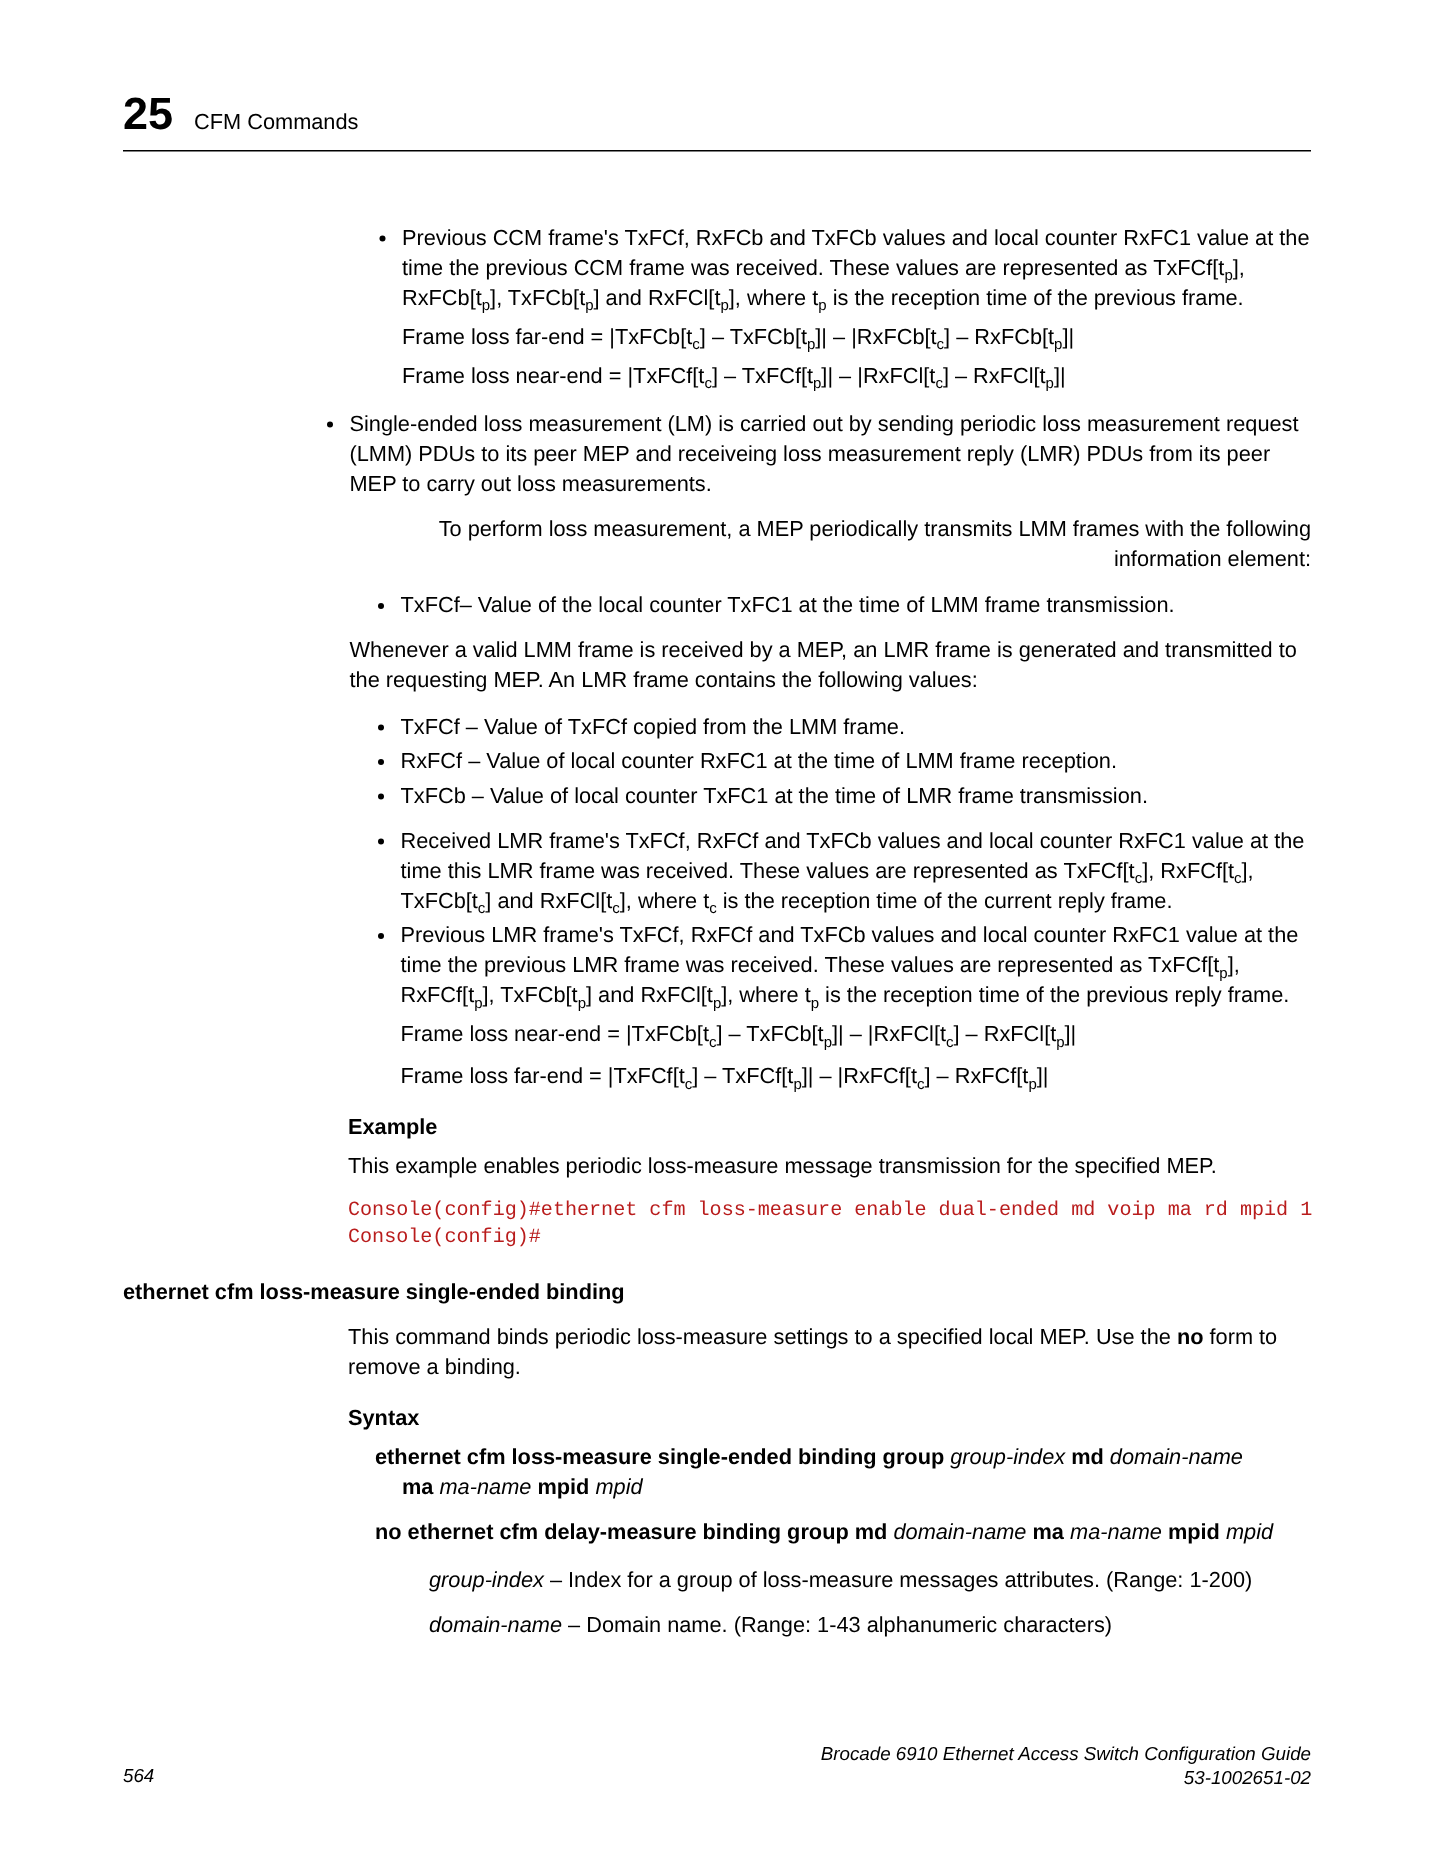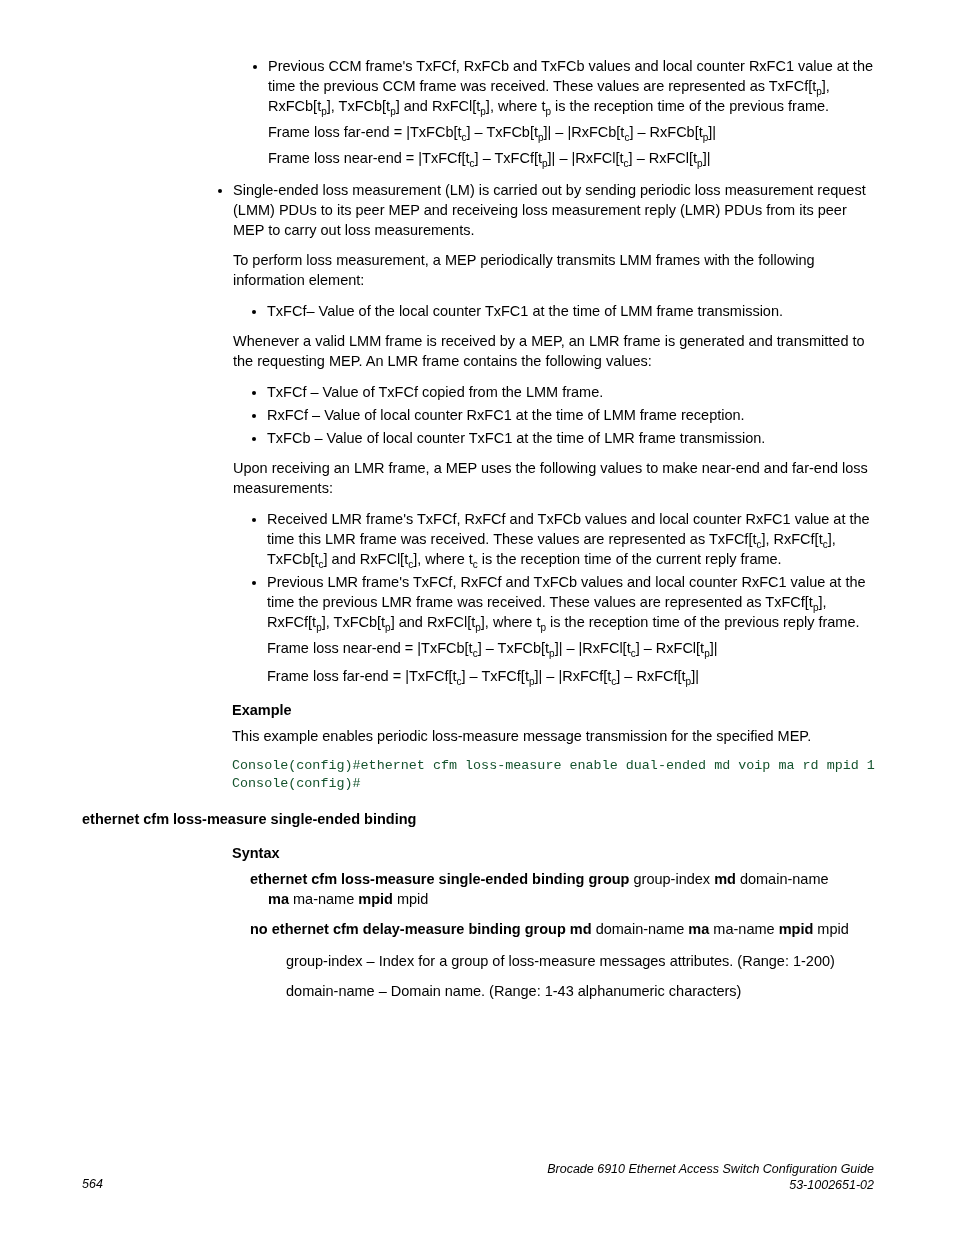--- a/index.html
+++ b/index.html
@@ -58,91 +58,94 @@
   sub { font-size: 10px; vertical-align: sub; line-height: 0; }
   .section-head {
     font-weight: bold;
     margin-top: 14px;
     margin-bottom: 6px;
   }
   .code {
     font-family: "Courier New", monospace;
     font-size: 13.4px;
     white-space: pre;
-    color: #14532d;
+    color: #b91c1c;
     margin: 6px 16px 14px 0;
     line-height: 1.35;
   }
   .cmd-title {
     font-weight: bold;
     margin-top: 16px;
     margin-bottom: 10px;
     margin-left: 0;
   }
   .syntax-block {
     margin-left: 18px;
   }
   .syntax-line2 { margin-left: 18px; }
   .param-block { margin-left: 36px; margin-top: 8px; }
-  em, .it { }
+  em, .it { font-style: italic; }
   strong, .bd { font-weight: bold; }
   .footer {
     position: absolute;
     bottom: 42px;
     left: 82px;
     right: 80px;
     display: flex;
     justify-content: space-between;
     align-items: flex-end;
     font-style: italic;
     font-size: 12.5px;
   }
   .footer .pnum { font-style: italic; }
   .footer .right { text-align: right; line-height: 1.3; }
 </style>
 </head>
 <body>
 
 <div class="page">
 
+  <div class="header">
+    <span class="chapnum">25</span>
+    <span class="chaptitle">CFM Commands</span>
+  </div>
 
   <div style="margin-left:168px;">
     <ul class="outer">
       <li>
         <span>Previous CCM frame's TxFCf, RxFCb and TxFCb values and local counter RxFC1 value at the time the previous CCM frame was received. These values are represented as TxFCf[t</span><sub>p</sub><span>], RxFCb[t</span><sub>p</sub><span>], TxFCb[t</span><sub>p</sub><span>] and RxFCl[t</span><sub>p</sub><span>], where t</span><sub>p</sub><span> is the reception time of the previous frame.</span>
         <div class="indent-formula">
           <span>Frame loss far-end = |TxFCb[t</span><sub>c</sub><span>] – TxFCb[t</span><sub>p</sub><span>]|  –  |RxFCb[t</span><sub>c</sub><span>] – RxFCb[t</span><sub>p</sub><span>]|</span>
         </div>
         <div class="indent-formula">
           <span>Frame loss near-end = |TxFCf[t</span><sub>c</sub><span>] – TxFCf[t</span><sub>p</sub><span>]|  –  |RxFCl[t</span><sub>c</sub><span>] – RxFCl[t</span><sub>p</sub><span>]|</span>
         </div>
       </li>
     </ul>
   </div>
 
   <div style="margin-left:133px;">
     <ul class="outer">
       <li>
         <span>Single-ended loss measurement (LM) is carried out by sending periodic loss measurement request (LMM) PDUs to its peer MEP and receiveing loss measurement reply (LMR) PDUs from its peer MEP to carry out loss measurements.</span>
 
-        <p style="margin-top:10px;">To perform loss measurement, a MEP periodically transmits LMM frames with the following information element:</p>
+        <p style="margin-top:10px;text-align:right;">To perform loss measurement, a MEP periodically transmits LMM frames with the following information element:</p>
 
         <ul class="inner">
           <li>TxFCf– Value of the local counter TxFC1 at the time of LMM frame transmission.</li>
         </ul>
 
         <p>Whenever a valid LMM frame is received by a MEP, an LMR frame is generated and transmitted to the requesting MEP. An LMR frame contains the following values:</p>
 
         <ul class="inner">
           <li>TxFCf – Value of TxFCf copied from the LMM frame.</li>
           <li>RxFCf – Value of local counter RxFC1 at the time of LMM frame reception.</li>
           <li>TxFCb – Value of local counter TxFC1 at the time of LMR frame transmission.</li>
         </ul>
 
-        <p>Upon receiving an LMR frame, a MEP uses the following values to make near-end and far-end loss measurements:</p>
 
         <ul class="inner">
           <li>
             <span>Received LMR frame's TxFCf, RxFCf and TxFCb values and local counter RxFC1 value at the time this LMR frame was received. These values are represented as TxFCf[t</span><sub>c</sub><span>], RxFCf[t</span><sub>c</sub><span>], TxFCb[t</span><sub>c</sub><span>] and RxFCl[t</span><sub>c</sub><span>], where t</span><sub>c</sub><span> is the reception time of the current reply frame.</span>
           </li>
           <li>
             <span>Previous LMR frame's TxFCf, RxFCf and TxFCb values and local counter RxFC1 value at the time the previous LMR frame was received. These values are represented as TxFCf[t</span><sub>p</sub><span>], RxFCf[t</span><sub>p</sub><span>], TxFCb[t</span><sub>p</sub><span>] and RxFCl[t</span><sub>p</sub><span>], where t</span><sub>p</sub><span> is the reception time of the previous reply frame.</span>
             <div class="indent-formula" style="margin-left:0;">
               <span>Frame loss near-end = |TxFCb[t</span><sub>c</sub><span>] – TxFCb[t</span><sub>p</sub><span>]|  –  |RxFCl[t</span><sub>c</sub><span>] – RxFCl[t</span><sub>p</sub><span>]|</span>
             </div>
@@ -158,20 +161,23 @@
   <div class="content">
     <div class="section-head">Example</div>
     <p>This example enables periodic loss-measure message transmission for the specified MEP.</p>
     <div class="code">Console(config)#ethernet cfm loss-measure enable dual-ended md voip ma rd mpid 1
 Console(config)#</div>
   </div>
 
   <div class="cmd-title">ethernet cfm loss-measure single-ended binding</div>
 
   <div class="content">
+    <p>
+      <span>This command binds periodic loss-measure settings to a specified local MEP. Use the </span><span class="bd">no</span><span> form to remove a binding.</span>
+    </p>
 
     <div class="section-head">Syntax</div>
 
     <div class="syntax-block">
       <div>
         <span class="bd">ethernet cfm loss-measure single-ended binding group</span> <span class="it">group-index</span> <span class="bd">md</span> <span class="it">domain-name</span>
       </div>
       <div class="syntax-line2">
         <span class="bd">ma</span> <span class="it">ma-name</span> <span class="bd">mpid</span> <span class="it">mpid</span>
       </div>

